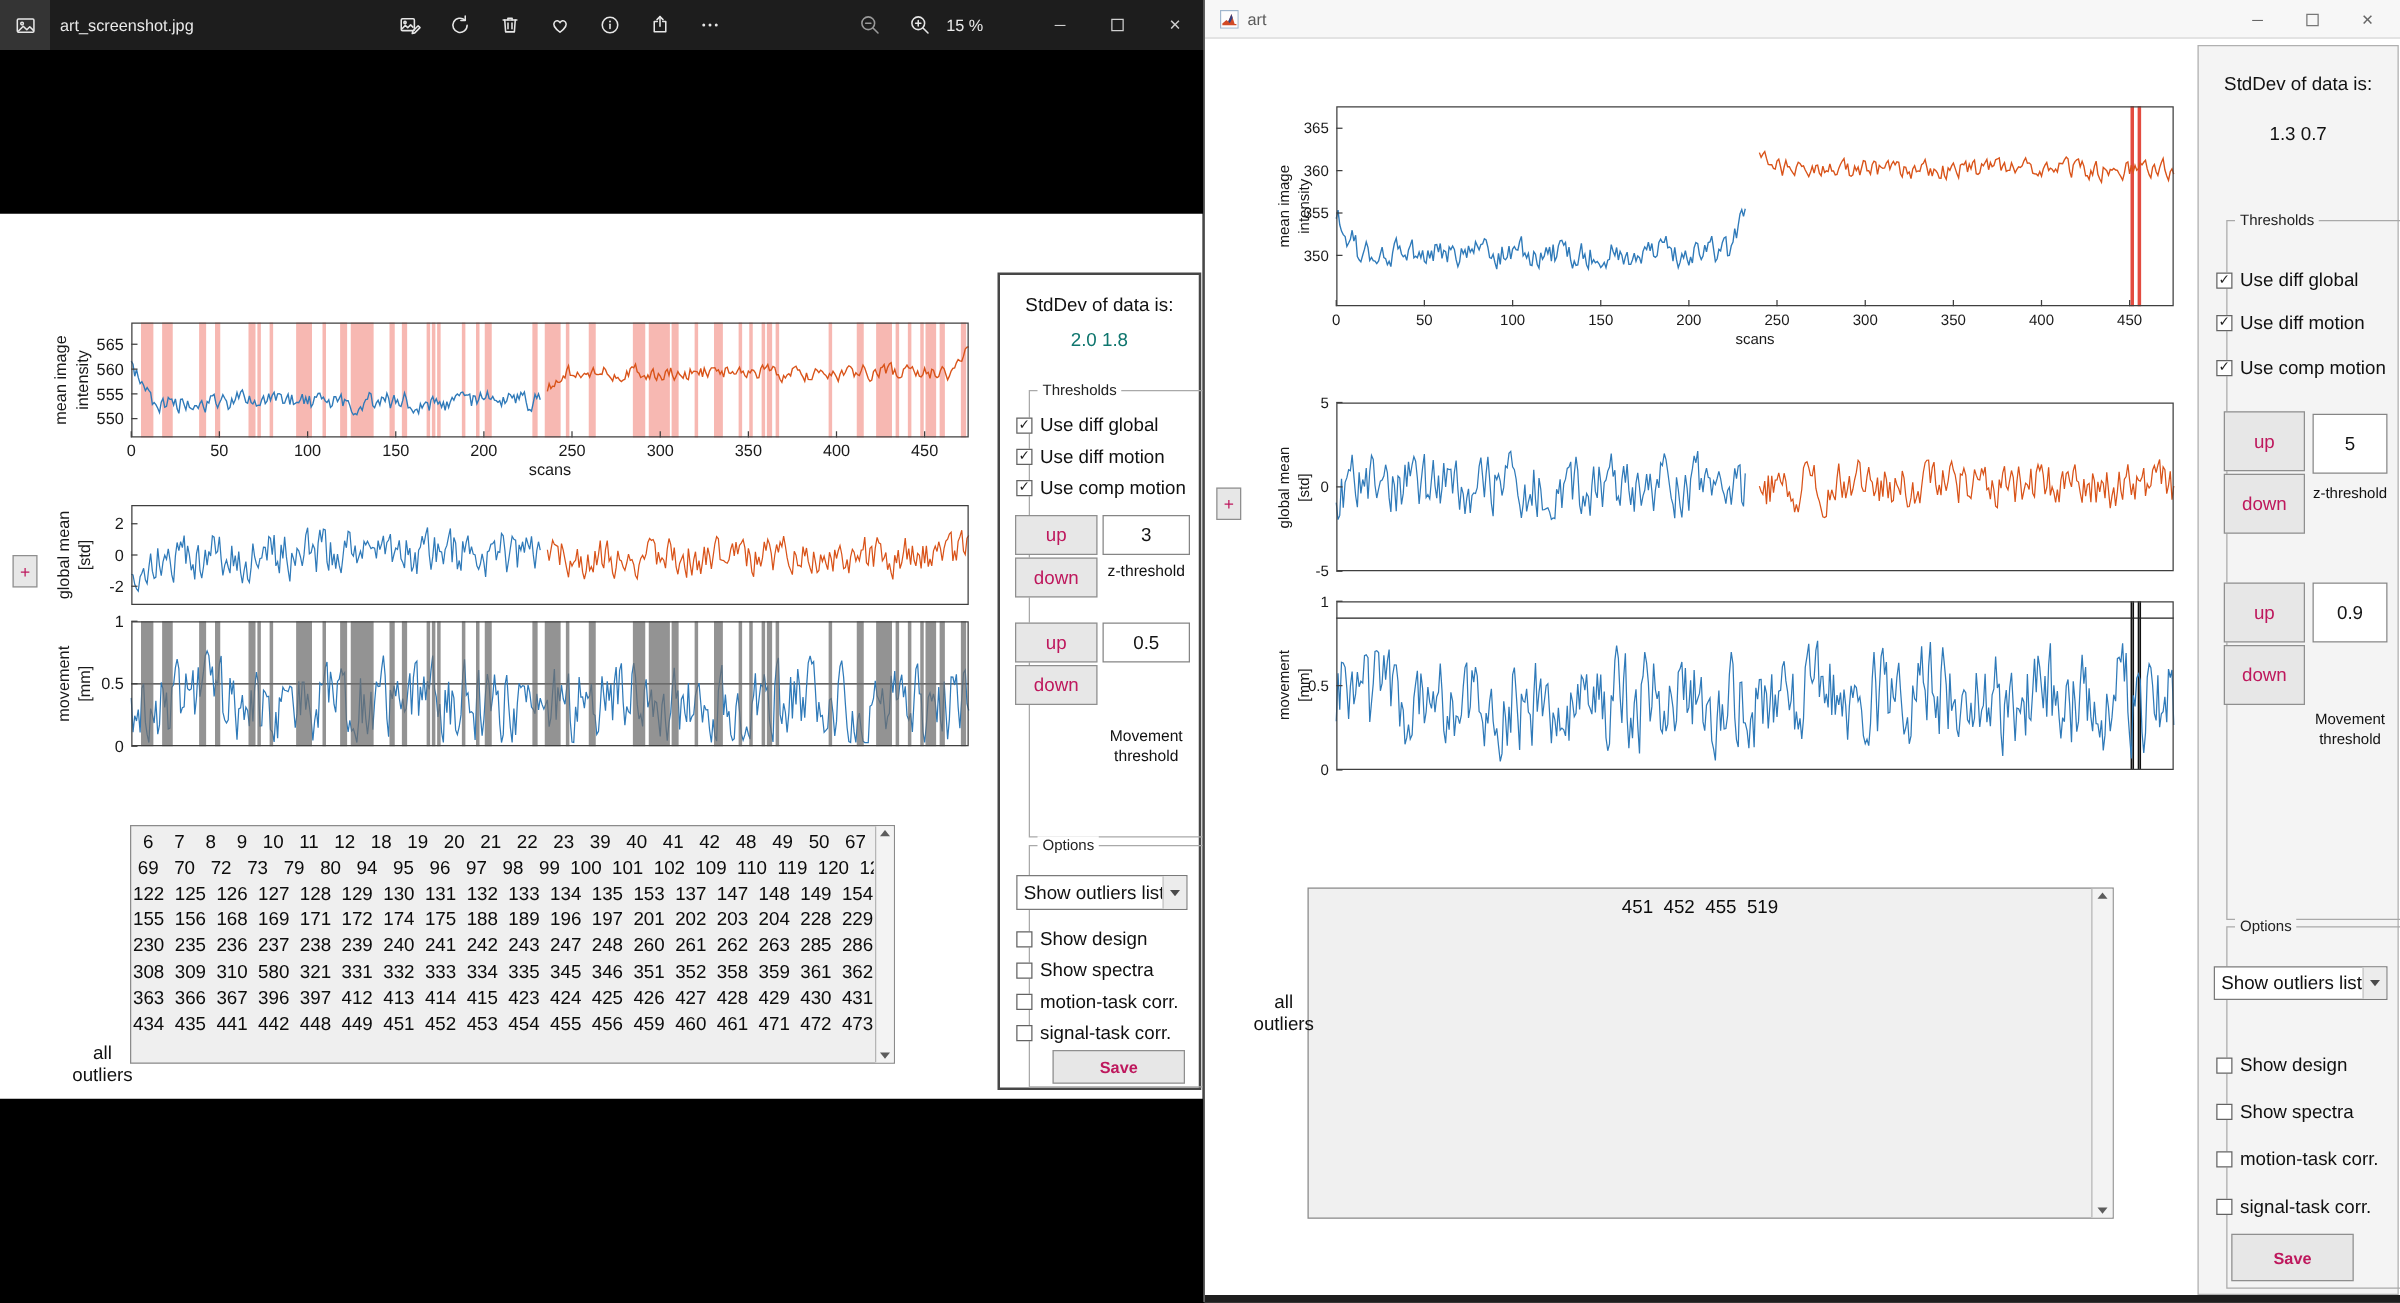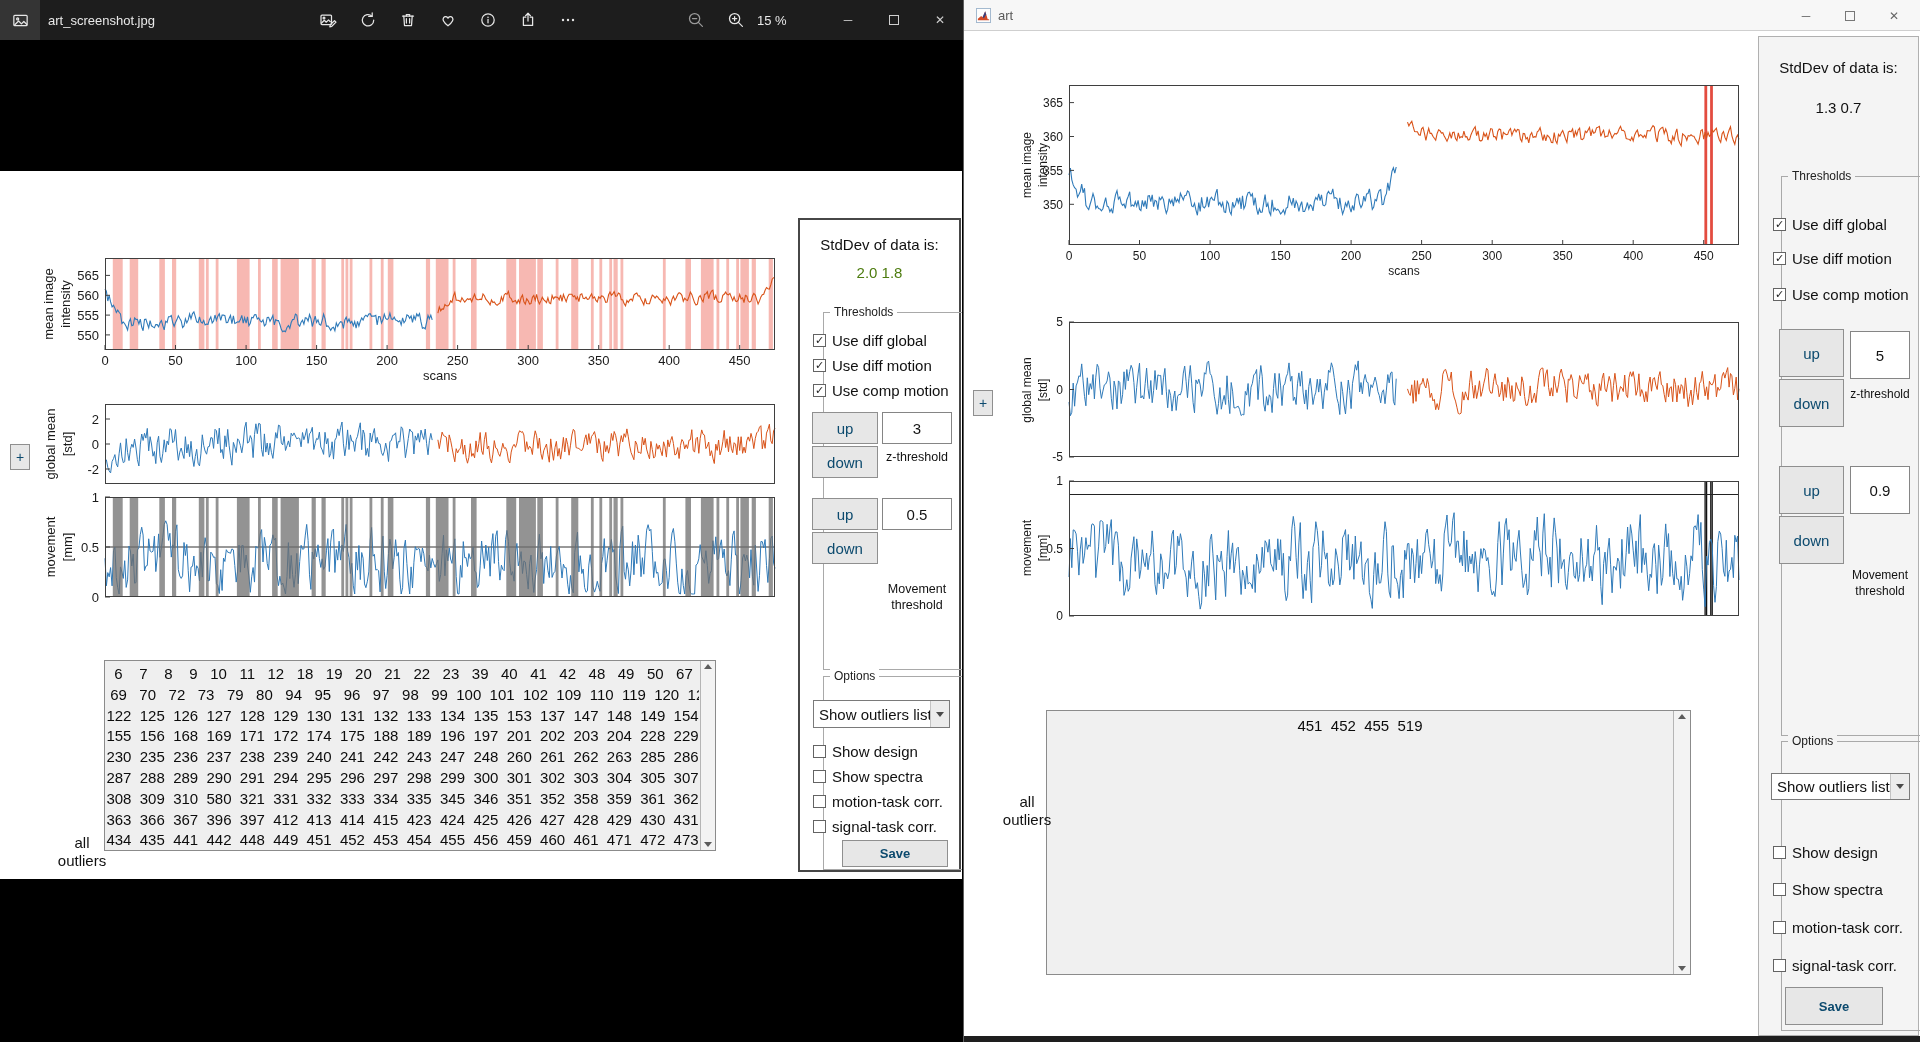--- a/index.html
+++ b/index.html
@@ -30,21 +30,21 @@
   .fig-controls { position:absolute; right:4px; top:0; height:31px; display:flex; }
   .fig-btn { width:44px; height:31px; display:flex; align-items:center; justify-content:center; color:#666; font-size:12px; }
   .fig-btn .sq { width:10px; height:10px; border:1px solid #777; }
   #fig-body { position:absolute; left:0; top:31px; width:957px; height:1011px; background:#fff; }
   #fig-bottom-strip { position:absolute; left:0; top:1005px; width:957px; height:6px; background:#1e1e1e; }
 
   
   .plot { position:absolute; }
   .plot svg { overflow:visible; display:block; }
   .ylab { position:absolute; display:flex; align-items:center; justify-content:center; transform:rotate(-90deg); white-space:pre-line; text-align:center; color:#1a1a1a; line-height:1.3; }
-  .btn { background:#e7e7e7; border:1px solid #8f8f8f; display:flex; align-items:center; justify-content:center; font-size:15px; color:#0c4a6e; position:absolute; }
+  .btn { background:#e7e7e7; border:1px solid #8f8f8f; display:flex; align-items:center; justify-content:center; font-size:15px; color:#be185d; position:absolute; }
   .field { background:#fff; border:1px solid #858585; display:flex; align-items:center; justify-content:center; font-size:15px; color:#141414; position:absolute; }
   .gbox { position:absolute; border:1px solid #a9a9a9;margin-left:16px; }
   .glabel { position:absolute; top:-8px; left:6px; padding:0 4px; font-size:12px; color:#222; }
   .glabel.on-white { background:#fff; }
   .glabel.on-gray { background:#f4f4f4; }
   .cbrow { position:absolute; display:flex; align-items:center; gap:6px; font-size:15px; color:#101010; white-space:nowrap; }
   .cb { width:13px; height:13px; min-width:13px; background:#fff; border:1px solid #636363; display:inline-flex; align-items:center; justify-content:center; font-size:11px; line-height:1; color:#222; }
   .dd { background:#fff; border:1px solid #7a7a7a; display:flex; align-items:stretch; position:absolute; }
   .dd .txt { flex:1; display:flex; align-items:center; padding-left:5px; font-size:15px; color:#111; white-space:nowrap; overflow:hidden; }
   .dd .arrow { width:19px; background:#ececec; border-left:1px solid #c3c3c3; display:flex; align-items:center; justify-content:center; }
@@ -316,36 +316,35 @@
 
       <div class="btn" style="left:10px;top:273px;width:20px;height:26px;font-size:14px">+</div>
 
       <div class="lbox" style="left:104px;top:489px;width:612px;height:191px">
         <div class="grid-rows">
             <div class="grid-row">  6    7    8    9   10   11   12   18   19   20   21   22   23   39   40   41   42   48   49   50   67   68</div>
             <div class="grid-row"> 69   70   72   73   79   80   94   95   96   97   98   99  100  101  102  109  110  119  120  121</div>
             <div class="grid-row">122  125  126  127  128  129  130  131  132  133  134  135  153  137  147  148  149  154</div>
             <div class="grid-row">155  156  168  169  171  172  174  175  188  189  196  197  201  202  203  204  228  229</div>
             <div class="grid-row">230  235  236  237  238  239  240  241  242  243  247  248  260  261  262  263  285  286</div>
-            <div class="grid-row">287  288  289  290  291  294  295  296  297  298  299  300  301  302  303  304  305  307</div>
             <div class="grid-row">308  309  310  580  321  331  332  333  334  335  345  346  351  352  358  359  361  362</div>
             <div class="grid-row">363  366  367  396  397  412  413  414  415  423  424  425  426  427  428  429  430  431</div>
             <div class="grid-row">434  435  441  442  448  449  451  452  453  454  455  456  459  460  461  471  472  473</div>
           </div>
         <div class="sb" style="width:15px">
           <span class="tri-up-s"></span>
           <span class="tri-down-s"></span>
         </div>
       </div>
       <div class="pre" style="position:absolute;left:44px;top:615px;width:76px;text-align:center;font-size:15px;line-height:18px;color:#111">all
 outliers</div>
 
       <div id="shot-panel">
         <div class="center-text" style="top:16px;font-size:15px;color:#111">StdDev of data is:</div>
-        <div class="center-text" style="top:44px;font-size:15px;color:#4d7c0f">2.0 1.8</div>
+        <div class="center-text" style="top:44px;font-size:15px;color:#0f766e">2.0 1.8</div>
 
         <div class="gbox" style="left:7px;top:92px;width:145px;height:358px">
           <span class="glabel on-white">Thresholds</span>
         </div>
         <div class="cbrow" style="left:13px;top:112px">
           <span class="cb">✓</span>
             <span>Use diff global</span>
         </div>
         <div class="cbrow" style="left:13px;top:137px">
           <span class="cb">✓</span>

